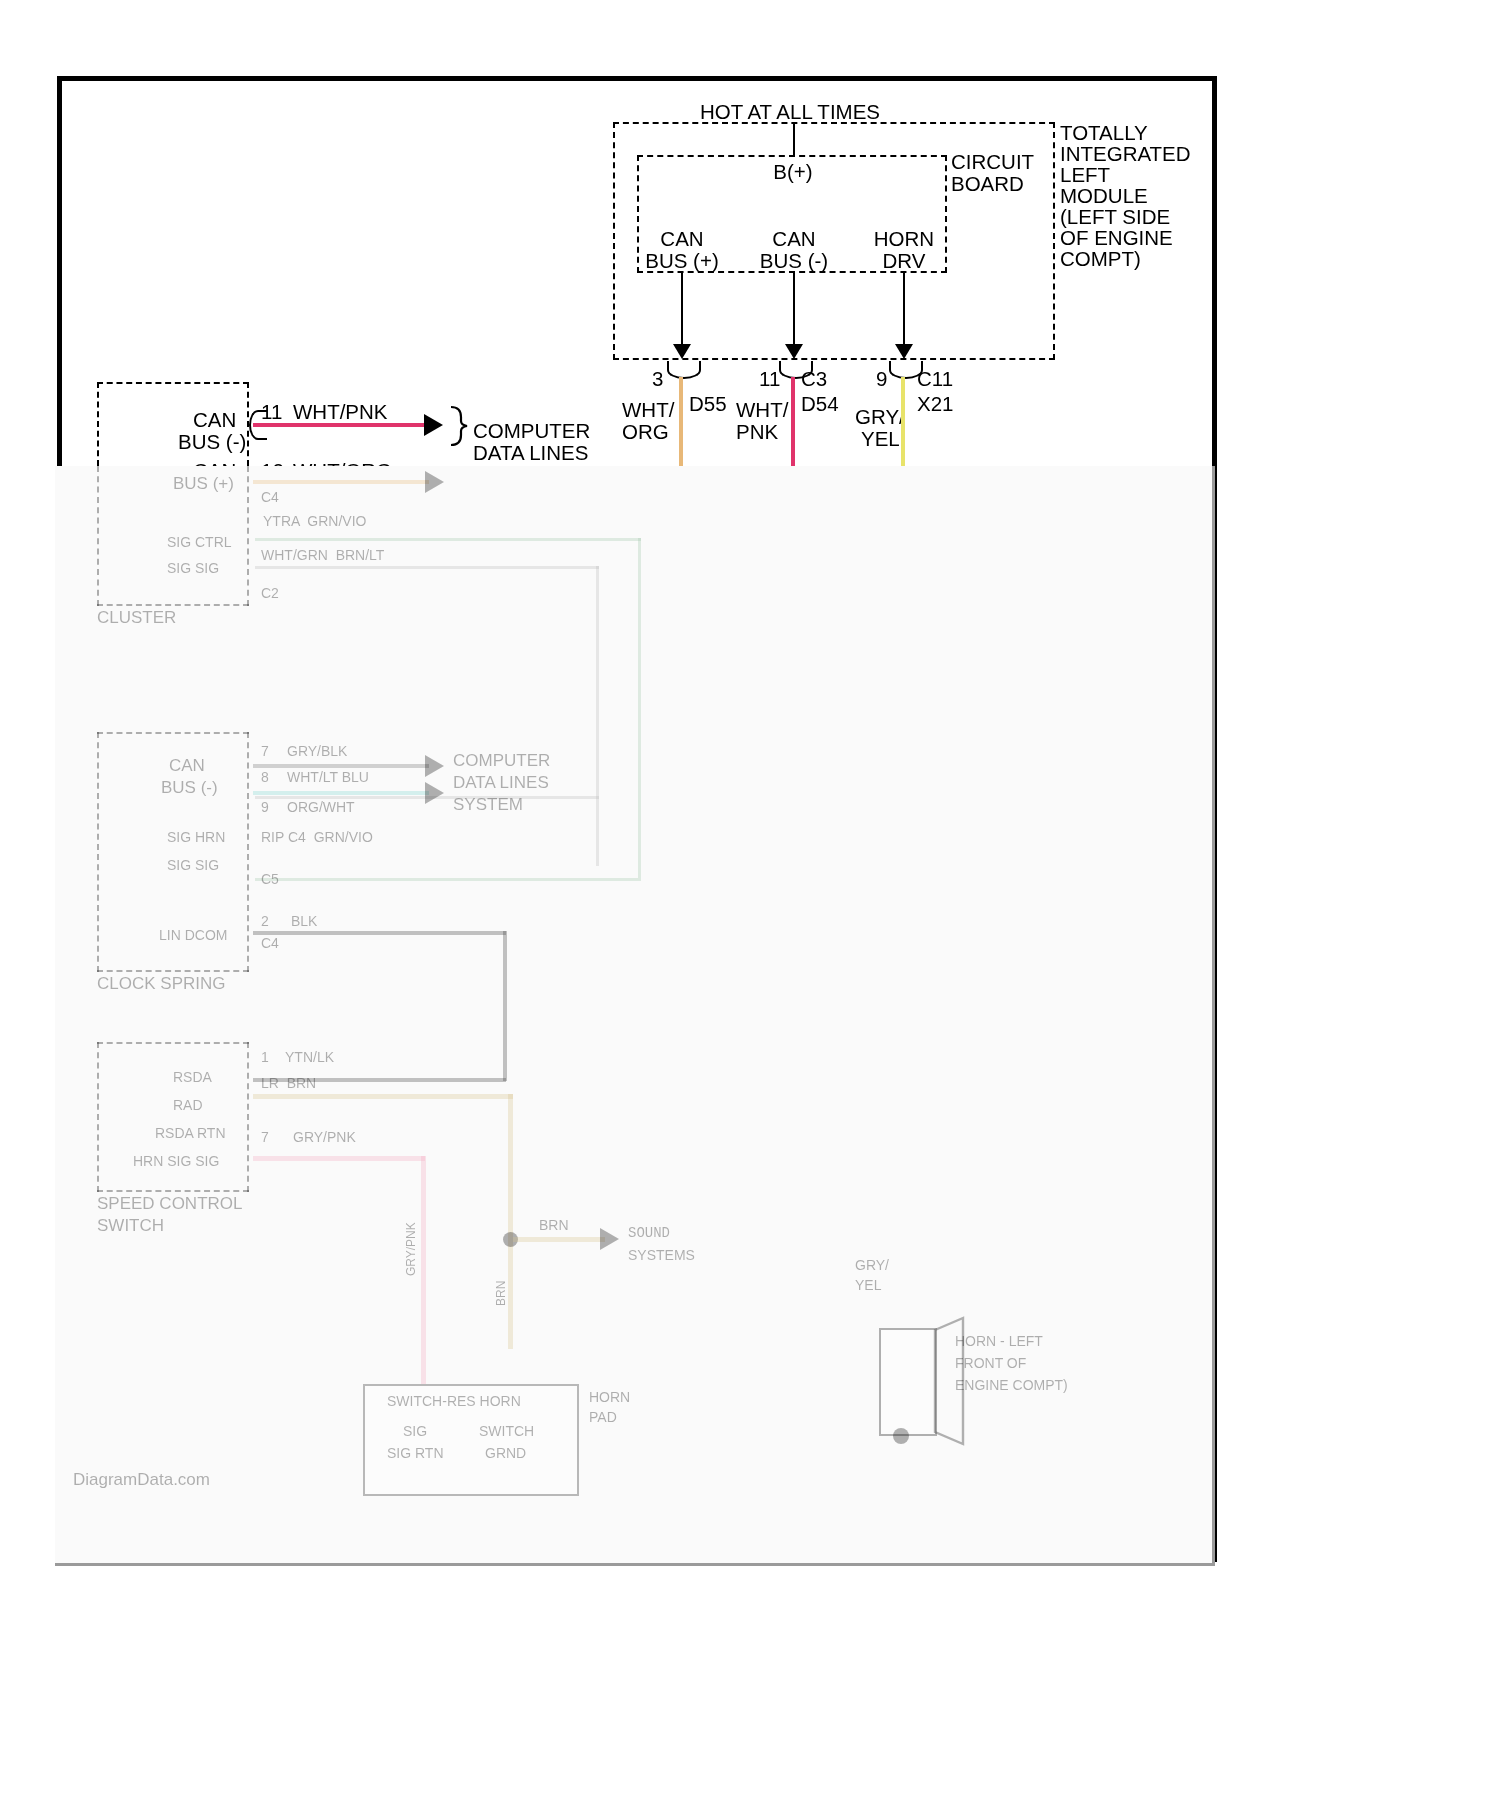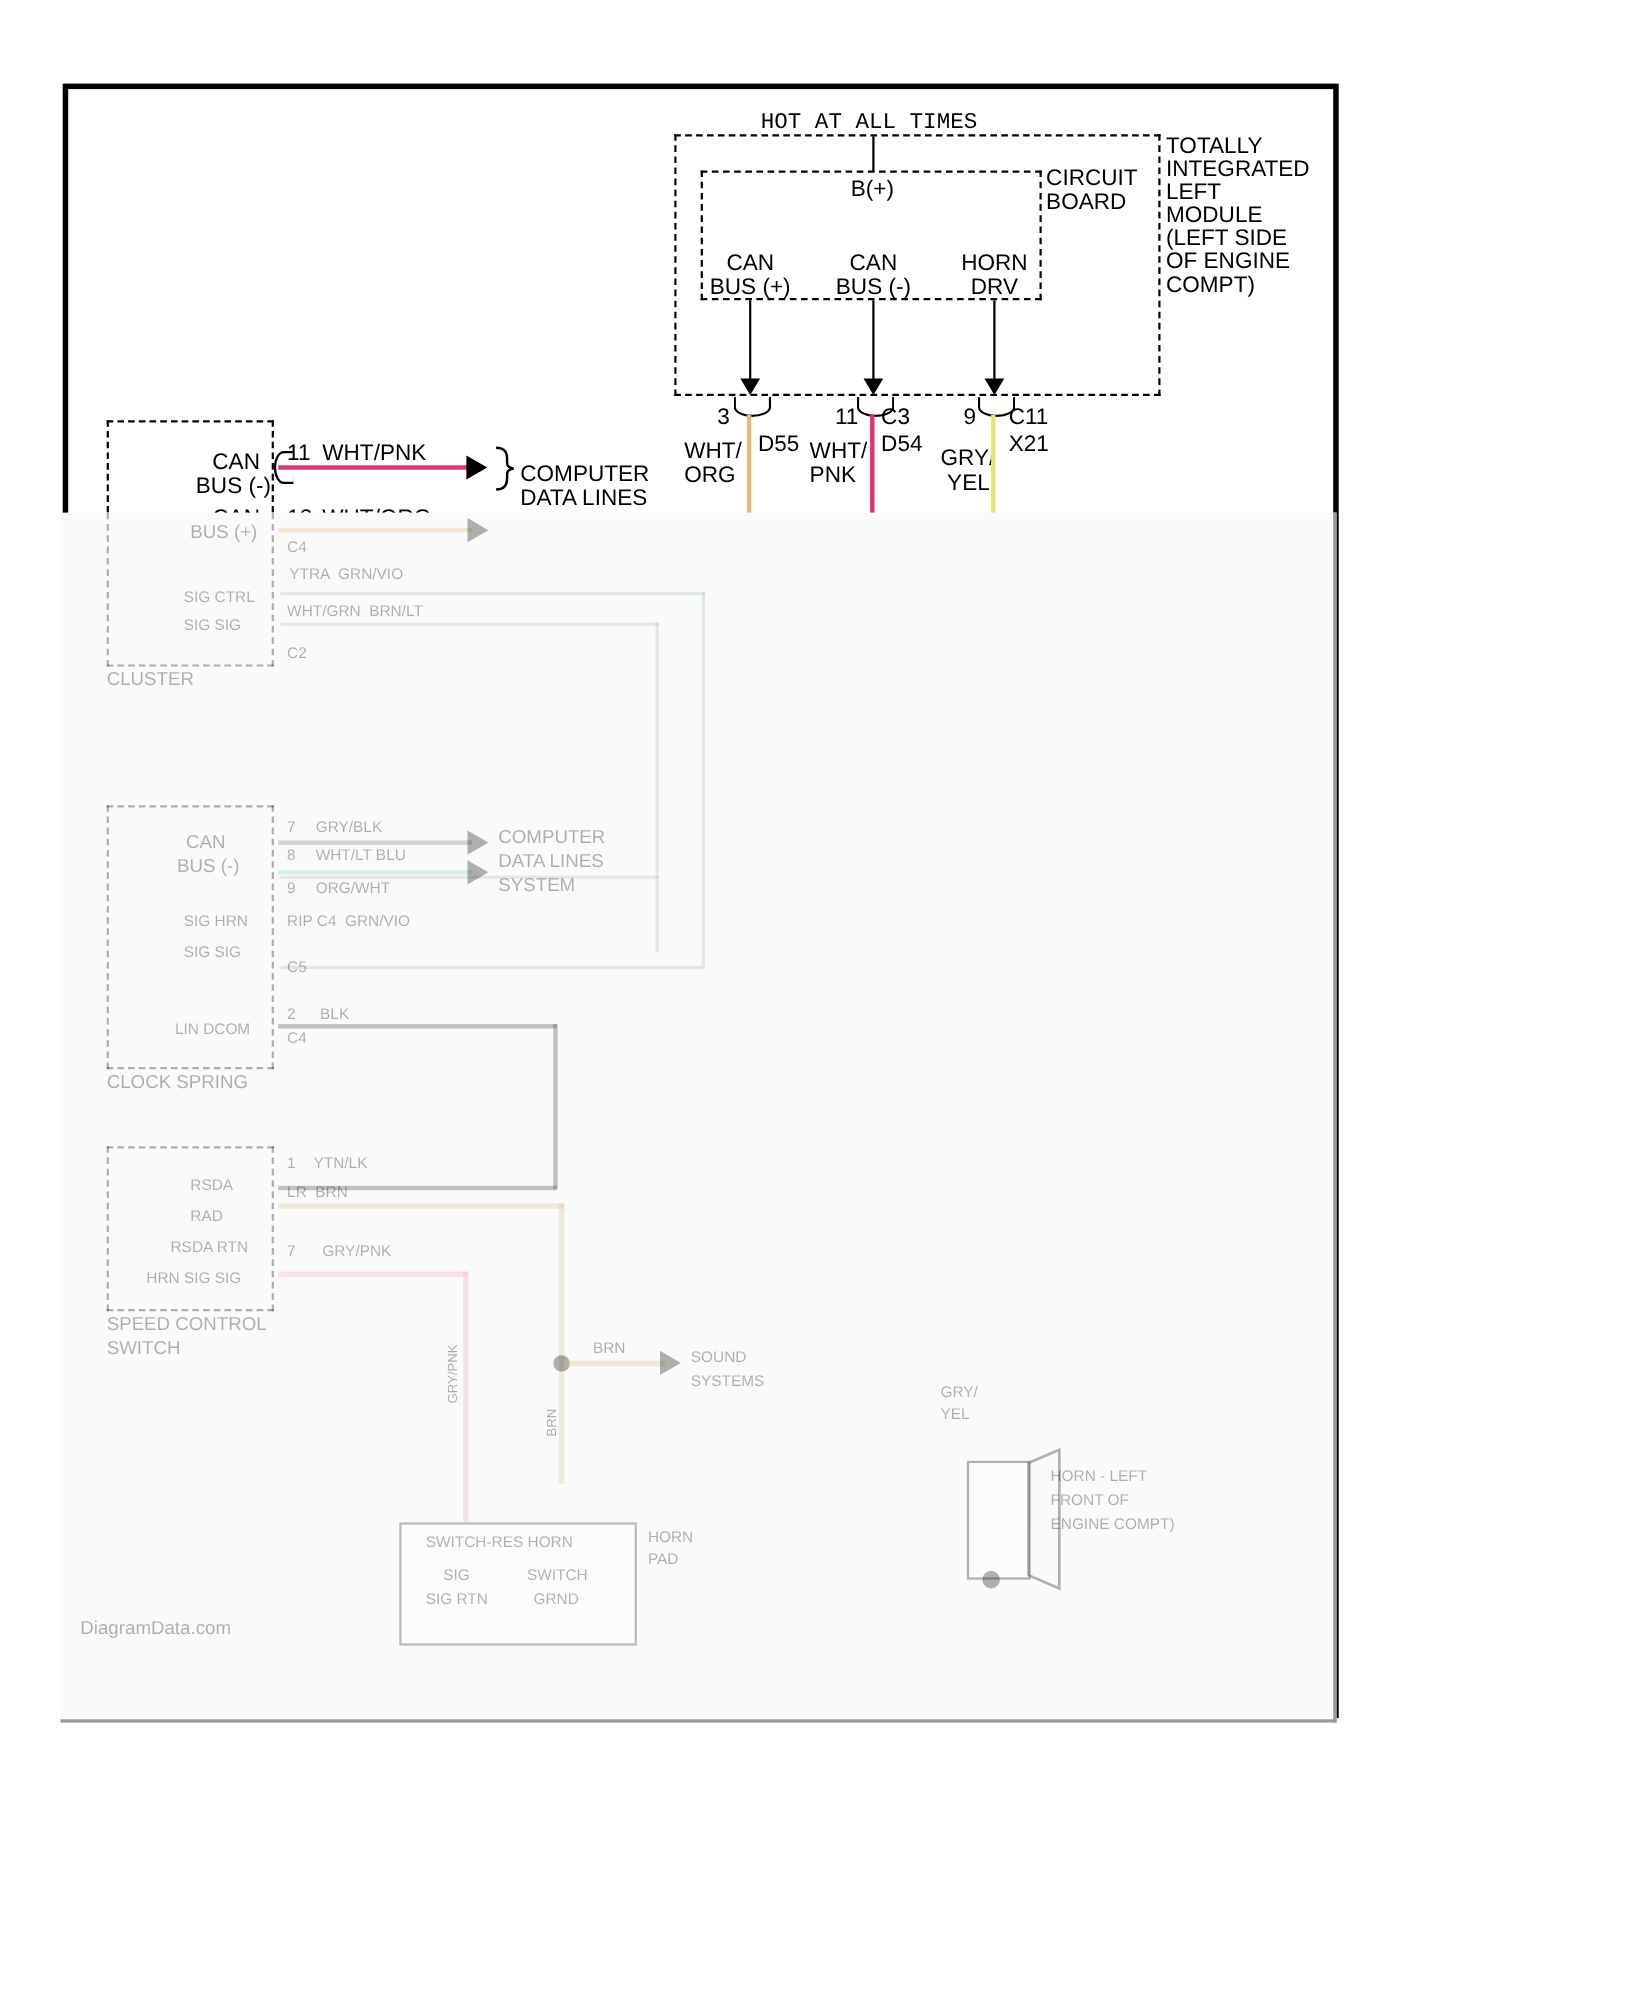--- a/index.html
+++ b/index.html
@@ -61,21 +61,21 @@
   .box{position:absolute;border:2.4px solid #000;box-sizing:border-box;
        background:#fff;}
   .dot{position:absolute;border-radius:50%;background:#000;}
   svg{display:block;overflow:visible;}
 </style>
 </head>
 <body>
 
 <div id="sheet"></div>
 
-<div class="txt f20 ctr" style="left:640px;top:100px;width:300px;font-family:Liberation Mono, monospace;">HOT AT ALL TIMES</div>
+<div class="txt f20 ctr" style="left:640px;top:100px;width:300px;">HOT AT ALL TIMES</div>
 
 <div class="dash dt" style="left:613px;top:122px;width:442px;"></div>
 <div class="dash dl" style="left:613px;top:122px;height:238px;"></div>
 <div class="dash dr" style="left:1053px;top:122px;height:238px;"></div>
 <div class="dash db" style="left:613px;top:358px;width:442px;"></div>
 
 <div class="dash dt" style="left:637px;top:155px;width:310px;"></div>
 <div class="dash dl" style="left:637px;top:155px;height:118px;"></div>
 <div class="dash dr" style="left:945px;top:155px;height:118px;"></div>
 <div class="dash db" style="left:637px;top:271px;width:310px;"></div>
@@ -244,21 +244,21 @@
   <div class="sl dim" style="left:198px;top:628px;width:260px;height:5px;background:#d8c48a;"></div>
   <div class="sl dim" style="left:453px;top:628px;width:5px;height:255px;background:#d8c48a;"></div>
 
   <div class="sl dim" style="left:198px;top:690px;width:172px;height:5px;background:#f4a9c0;"></div>
   <div class="sl dim" style="left:366px;top:690px;width:5px;height:228px;background:#f4a9c0;"></div>
 
   <div class="dot dim" style="left:448px;top:766px;width:15px;height:15px;"></div>
   <div class="sl dim" style="left:458px;top:771px;width:92px;height:5px;background:#d8c48a;"></div>
   <div class="arrowright dim" style="left:545px;top:762px;"></div>
   <div class="txt f14 dim" style="left:484px;top:752px;">BRN</div>
-  <div class="txt f14 dim" style="left:573px;top:760px;">SOUND</div>
+  <div class="txt f14 dim" style="left:573px;top:760px;font-family:Liberation Mono, monospace;">SOUND</div>
   <div class="txt f14 dim" style="left:573px;top:782px;">SYSTEMS</div>
 
   <div class="txt f12 dim" style="left:350px;top:810px;transform:rotate(-90deg);
               transform-origin:left top;">GRY/PNK</div>
   <div class="txt f12 dim" style="left:440px;top:840px;transform:rotate(-90deg);
               transform-origin:left top;">BRN</div>
 
   <div class="box dim2" style="left:308px;top:918px;width:216px;height:112px;
               border-color:#6a6a6a;"></div>
   <div class="txt f14 dim" style="left:332px;top:928px;">SWITCH-RES HORN</div>

